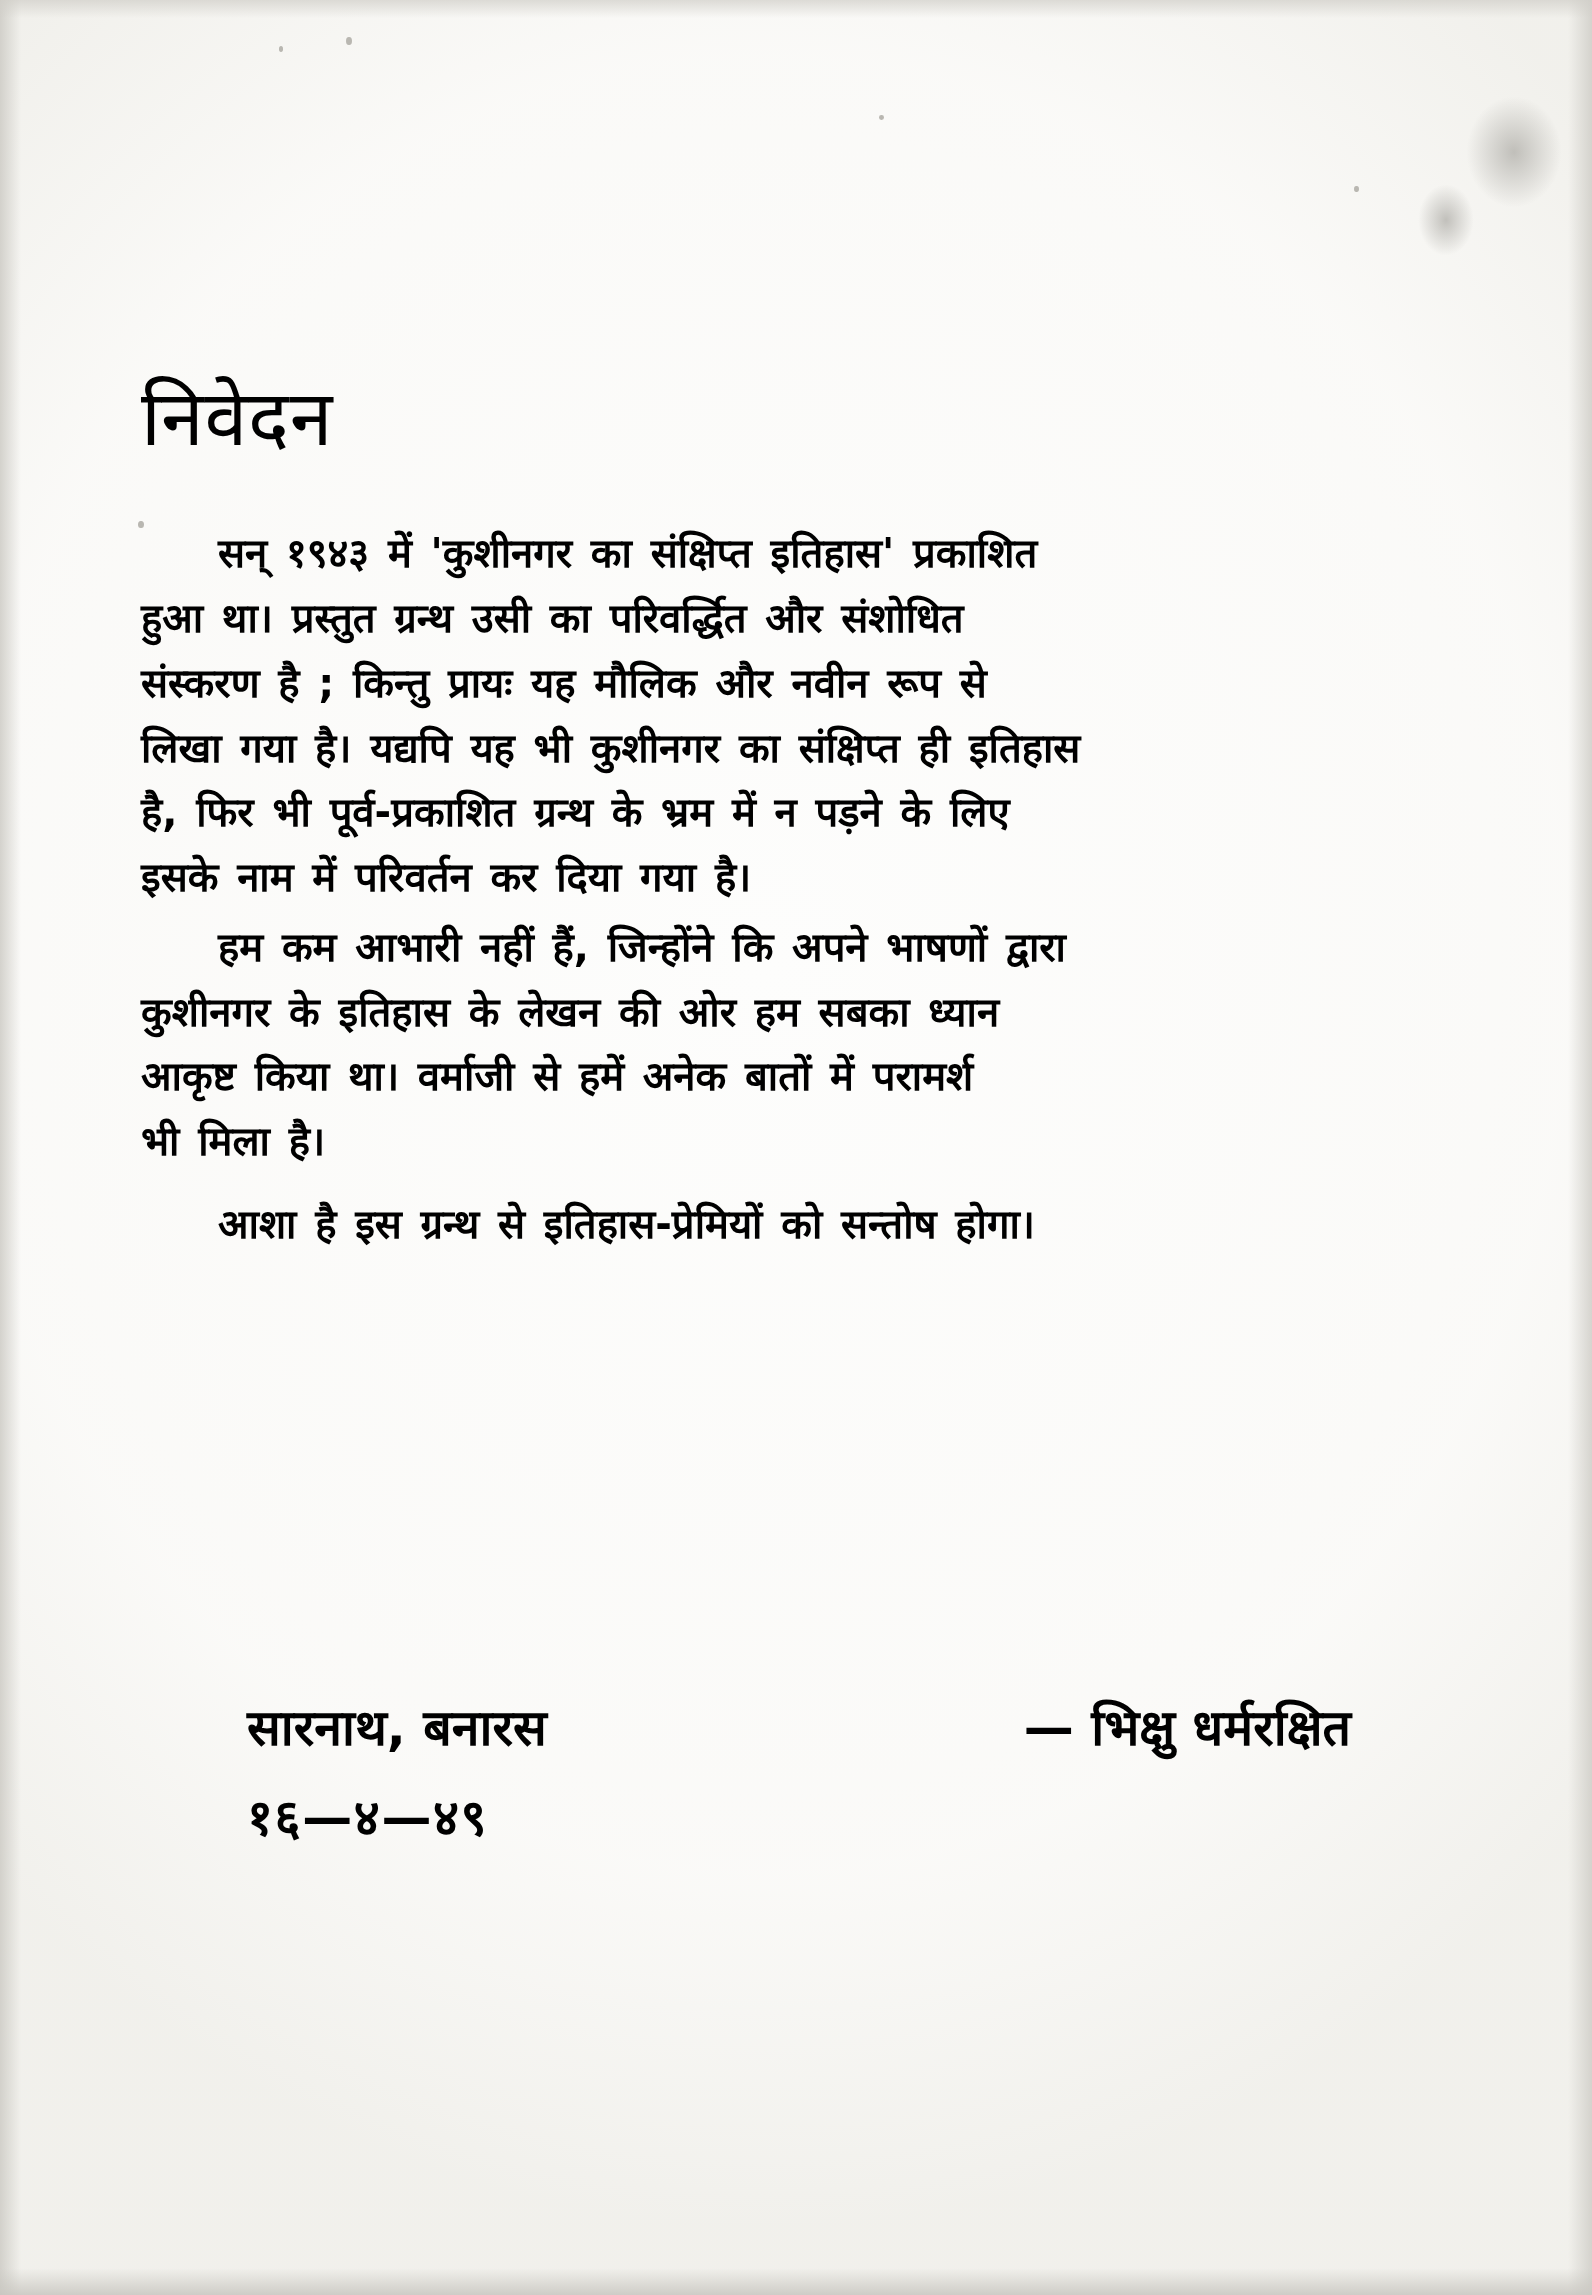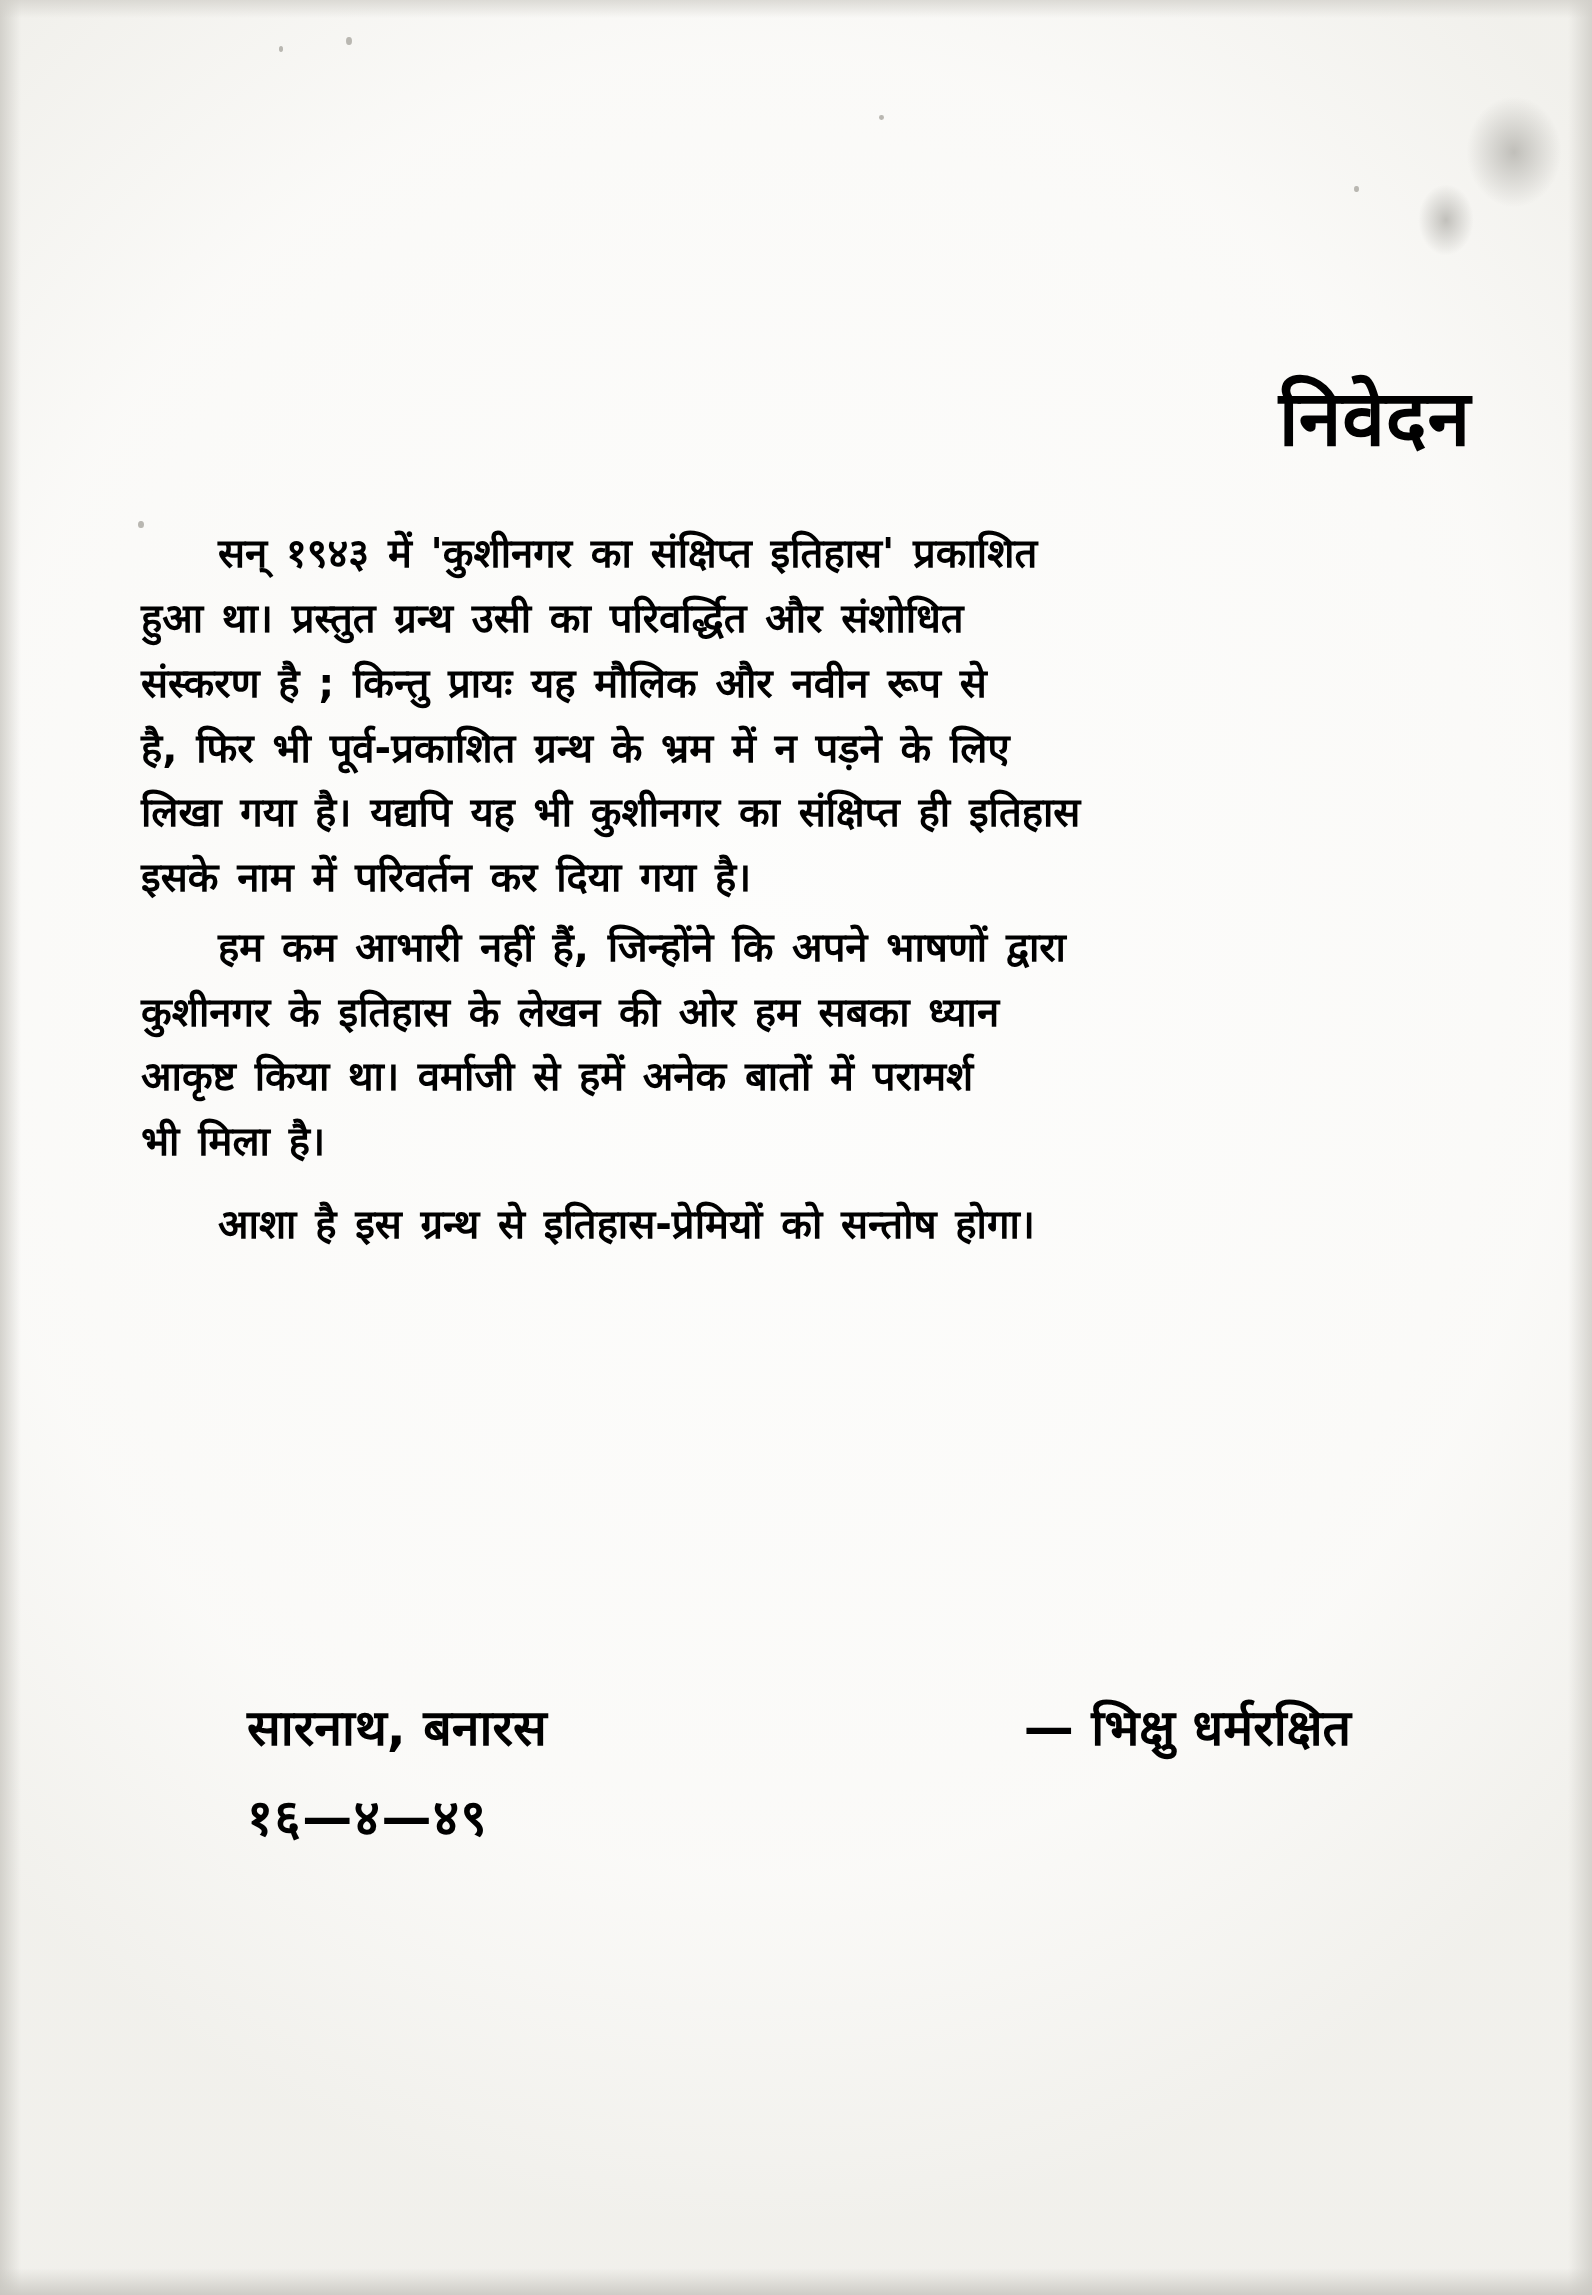--- a/index.html
+++ b/index.html
@@ -52,24 +52,24 @@
   
   .content {
     position: absolute;
     left: 141px;
     top: 376px;
     width: 1330px;
     z-index: 5;
   }
 
   .doc-title {
-    text-align: right;
+    text-align: left;
     font-size: 77px;
     line-height: 1.12;
-    font-weight: 700;
+    font-weight: 400;
     letter-spacing: 0.8px;
     margin: 0 0 59px 0;
     font-family: "DejaVu Sans", "Liberation Sans", sans-serif;
   }
 
   .para {
     font-size: 40px;
     line-height: 1.62;
     font-weight: 700;
     text-align: justify;
@@ -129,22 +129,22 @@
   <div class="smudge" style="left:1466px; top:96px; width:96px; height:112px;"></div>
 
   <div class="content">
 
     <h1 class="doc-title">निवेदन</h1>
 
     <div class="para indent">
       <span class="line">सन् १९४३ में 'कुशीनगर का संक्षिप्त इतिहास' प्रकाशित</span>
       <span class="line">हुआ था। प्रस्तुत ग्रन्थ उसी का परिवर्द्धित और संशोधित</span>
       <span class="line">संस्करण है ; किन्तु प्रायः यह मौलिक और नवीन रूप से</span>
+      <span class="line">लिखा गया है। यद्यपि यह भी कुशीनगर का संक्षिप्त ही इतिहास</span>
       <span class="line">है, फिर भी पूर्व-प्रकाशित ग्रन्थ के भ्रम में न पड़ने के लिए</span>
-      <span class="line">लिखा गया है। यद्यपि यह भी कुशीनगर का संक्षिप्त ही इतिहास</span>
       <span class="line">इसके नाम में परिवर्तन कर दिया गया है।</span>
     </div>
 
     <div class="para indent">
       <span class="line">हम कम आभारी नहीं हैं, जिन्होंने कि अपने भाषणों द्वारा</span>
       <span class="line">कुशीनगर के इतिहास के लेखन की ओर हम सबका ध्यान</span>
       <span class="line">आकृष्ट किया था। वर्माजी से हमें अनेक बातों में परामर्श</span>
       <span class="line">भी मिला है।</span>
     </div>
 

